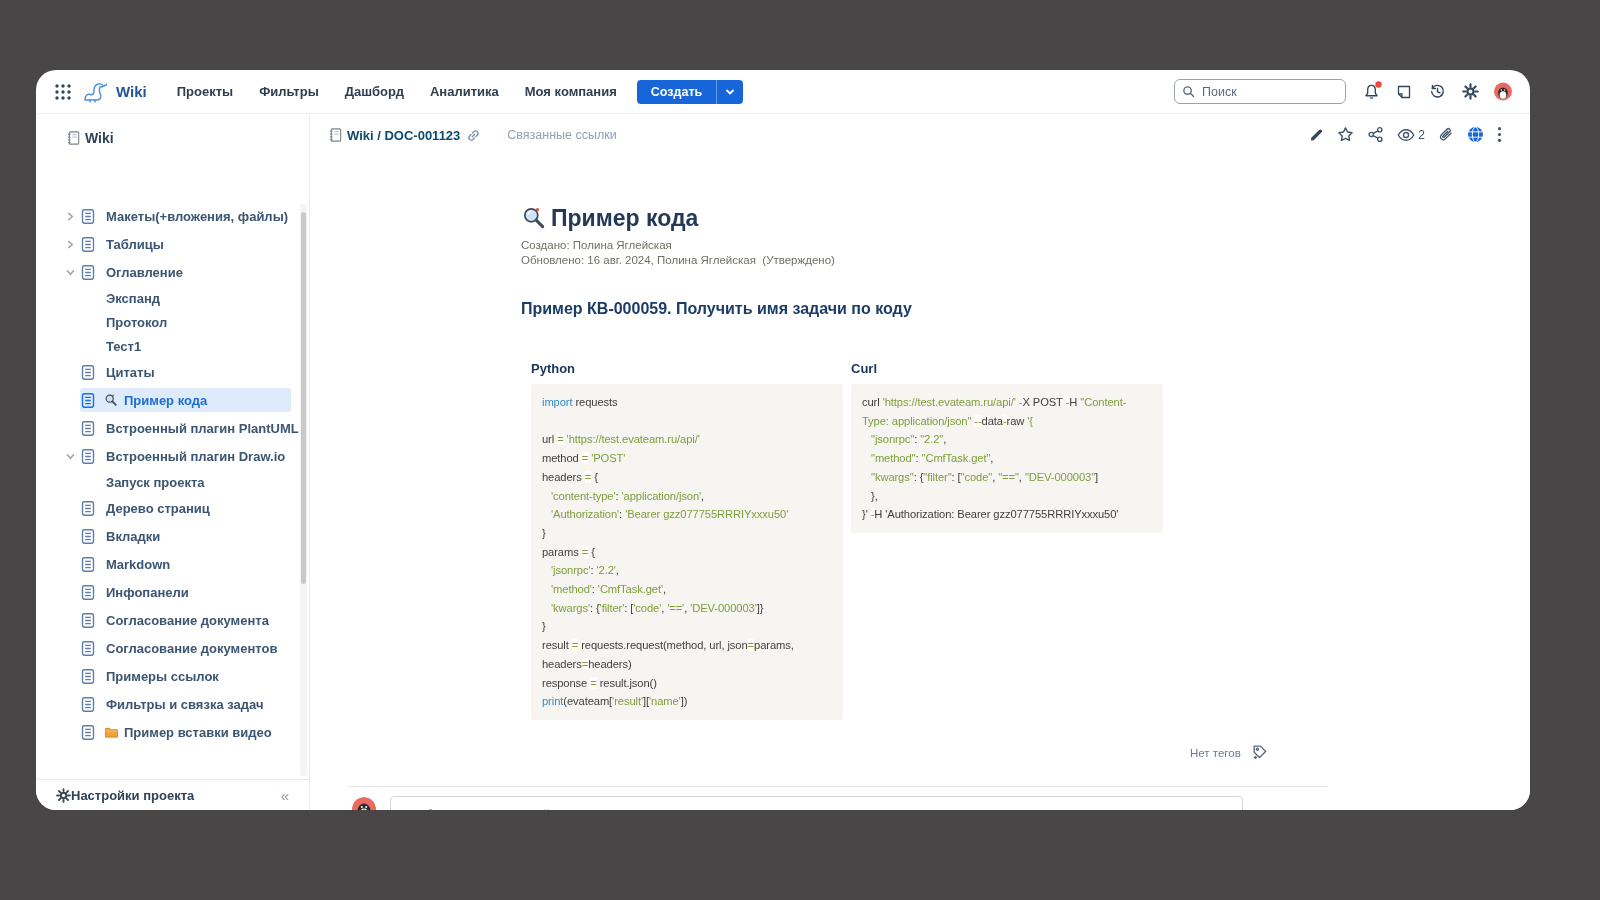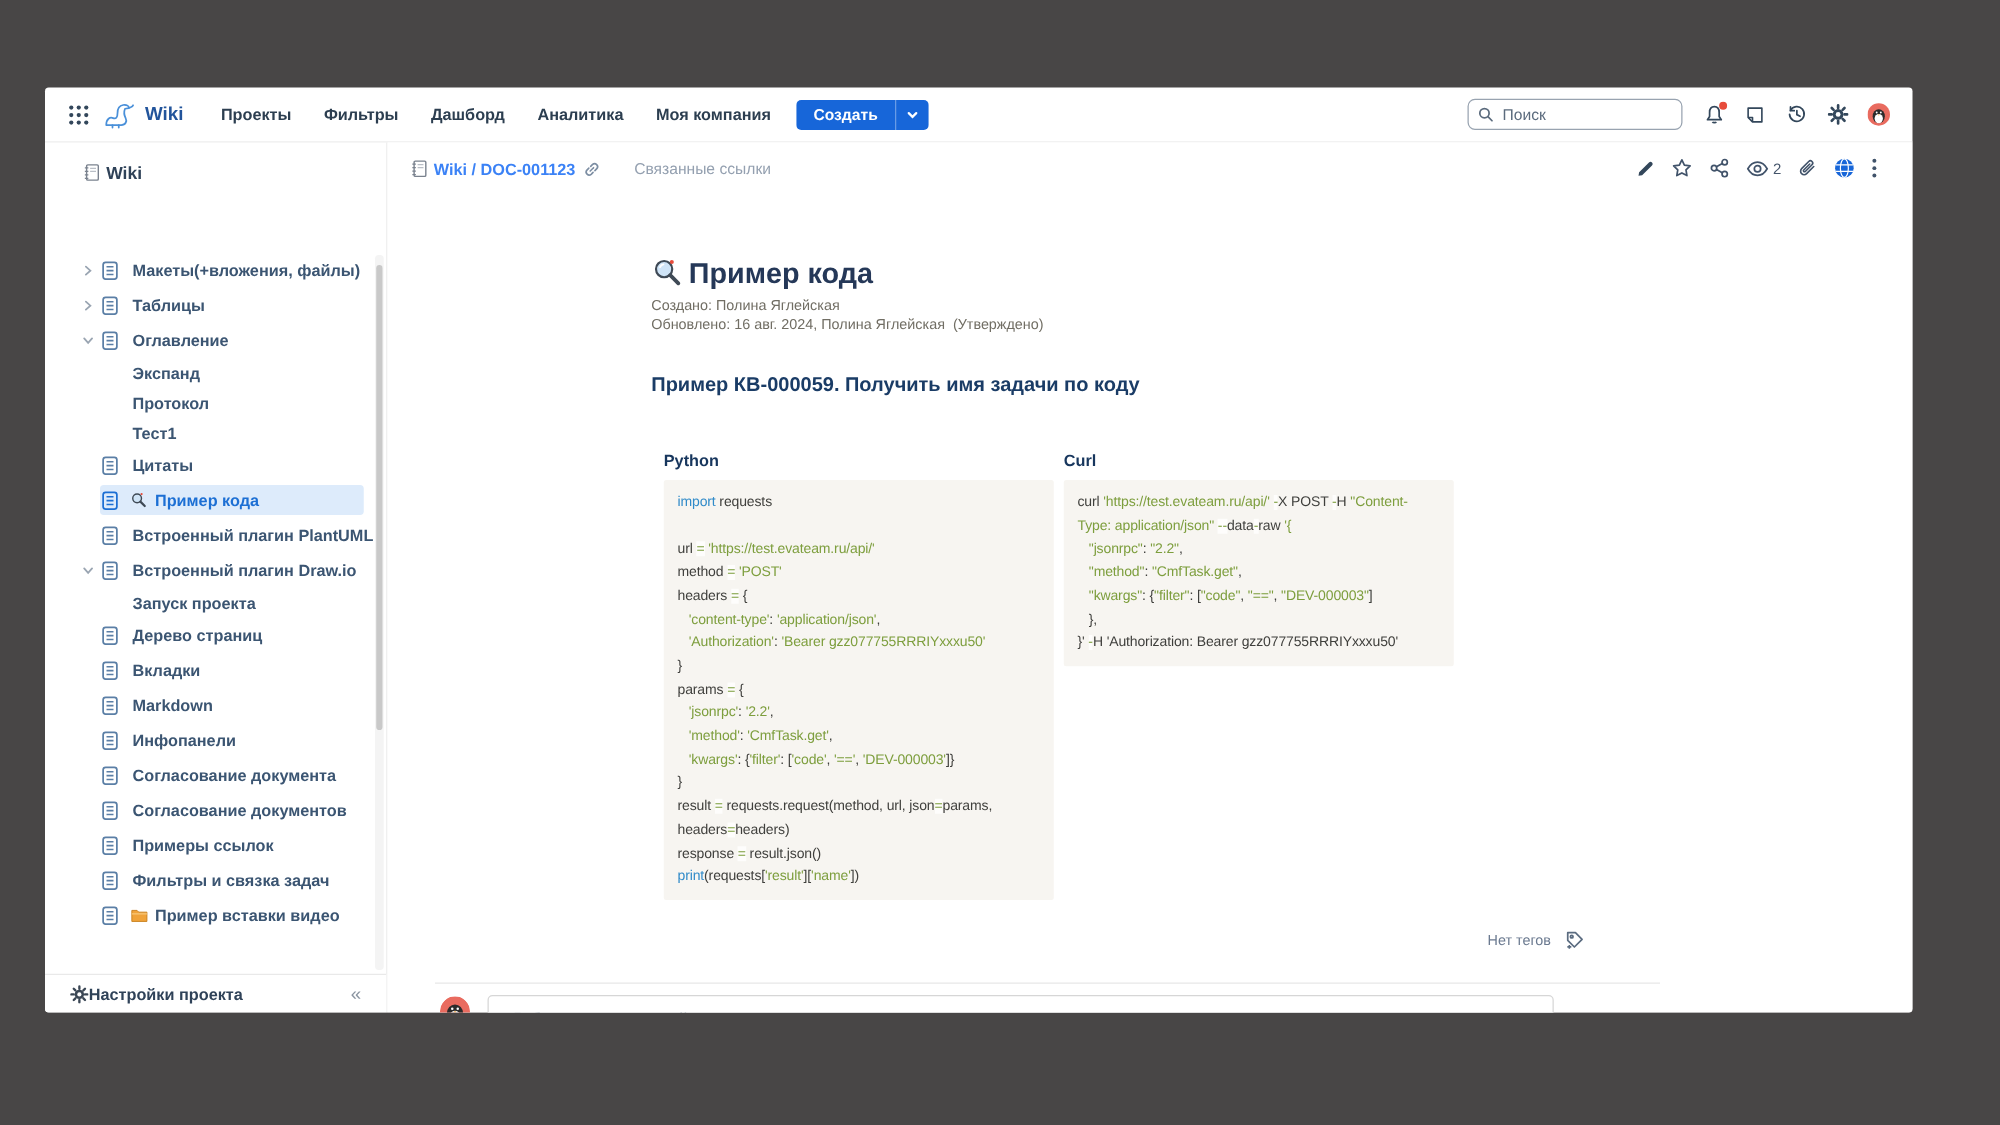--- a/index.html
+++ b/index.html
@@ -1,19 +1,19 @@
 <!DOCTYPE html>
 <html><head>
 <meta charset="utf-8">
 <style>
   html,body{margin:0;padding:0;}
   body{width:1600px;height:900px;background:#484646;position:relative;overflow:hidden;
        font-family:"Liberation Sans",sans-serif;-webkit-font-smoothing:antialiased;}
   .app{position:absolute;left:36px;top:70px;width:1494px;height:740px;background:#fff;
-       border-radius:3px;overflow:hidden;}
+       border-radius:20px;overflow:hidden;}
   
   .topnav{height:44px;display:flex;align-items:center;padding:0 14px 0 14px;border-bottom:1px solid #eeeeee;box-sizing:border-box;}
   .grid-icon{width:18px;height:18px;margin-left:4px;cursor:pointer;}
   .logo{margin-left:10px;display:flex;align-items:center;}
   .brand{margin-left:6px;font-size:15px;font-weight:700;color:#22549b;}
   .navlinks{display:flex;gap:26px;margin-left:30px;}
   .navlink{font-size:13px;font-weight:700;color:#2c3e50;cursor:pointer;white-space:nowrap;}
   .create-split{margin-left:20px;display:flex;height:24px;border-radius:4px;overflow:hidden;cursor:pointer;}
   .create-main{background:#1766d9;color:#fff;font-size:12.5px;font-weight:600;display:flex;align-items:center;padding:0 14px;}
   .create-arrow{background:#1766d9;border-left:1px solid rgba(255,255,255,.35);width:26px;display:flex;align-items:center;justify-content:center;}
@@ -39,21 +39,21 @@
   .hl{position:absolute;left:44px;right:8px;top:2px;bottom:2px;background:#ddebfb;border-radius:3px;z-index:0;}
   .sscroll{position:absolute;right:2px;top:90px;bottom:34px;width:7px;background:#f4f4f4;border-radius:3px;}
   .sthumb{position:absolute;left:1px;top:8px;width:5px;height:372px;background:#c9c9c9;border-radius:3px;cursor:pointer;}
   .sfooter{position:absolute;left:0;right:0;bottom:0;height:30px;border-top:1px solid #e9e9e9;
            display:flex;align-items:center;padding:0 20px;gap:0;background:#fff;}
   .sfooter .flabel{flex:1;font-size:13px;font-weight:600;color:#2f4258;cursor:pointer;}
   .collapse{font-size:15px;color:#8a94a0;cursor:pointer;}
   
   .main{flex:1;position:relative;background:#fff;}
   .crumbs{position:absolute;top:13px;left:18px;display:flex;align-items:center;}
-  .crumb-path{font-size:13px;font-weight:600;color:#3b82f6;margin:0 6px 0 4px;cursor:pointer;}
+  .crumb-path{font-size:13px;font-weight:600;color:#0c4a6e;margin:0 6px 0 4px;cursor:pointer;}
   .related{font-size:12.5px;color:#94a0b0;margin-left:26px;cursor:pointer;text-align:right;}
   .ptools{position:absolute;top:12px;right:28px;display:flex;align-items:center;gap:13px;}
   .ptool{display:flex;align-items:center;gap:3px;cursor:pointer;}
   .views-num{font-size:12px;color:#44546a;}
   .article{position:absolute;left:211px;top:90px;width:760px;}
   .ptitle{display:flex;align-items:center;gap:4px;font-size:23px;font-weight:700;color:#253858;line-height:28px;}
   .meta{margin-top:6px;font-size:11.5px;color:#716e64;line-height:15px;}
   .meta div{white-space:pre-wrap;}
   .pheading{margin-top:32px;font-size:16px;font-weight:700;color:#1a3c66;}
   .codes{position:absolute;left:221px;top:247px;display:flex;gap:8px;}
@@ -504,21 +504,21 @@
               <div class="cline"><span class="tok-t">   </span><span class="tok-s">'Authorization'</span><span class="tok-t">: </span><span class="tok-s">'Bearer gzz077755RRRIYxxxu50'</span></div>
               <div class="cline"><span class="tok-t">}</span></div>
               <div class="cline"><span class="tok-t">params </span><span class="tok-o">=</span><span class="tok-t"> {</span></div>
               <div class="cline"><span class="tok-t">   </span><span class="tok-s">'jsonrpc'</span><span class="tok-t">: </span><span class="tok-s">'2.2'</span><span class="tok-t">,</span></div>
               <div class="cline"><span class="tok-t">   </span><span class="tok-s">'method'</span><span class="tok-t">: </span><span class="tok-s">'CmfTask.get'</span><span class="tok-t">,</span></div>
               <div class="cline"><span class="tok-t">   </span><span class="tok-s">'kwargs'</span><span class="tok-t">: {</span><span class="tok-s">'filter'</span><span class="tok-t">: [</span><span class="tok-s">'code'</span><span class="tok-t">, </span><span class="tok-s">'=='</span><span class="tok-t">, </span><span class="tok-s">'DEV-000003'</span><span class="tok-t">]}</span></div>
               <div class="cline"><span class="tok-t">}</span></div>
               <div class="cline"><span class="tok-t">result </span><span class="tok-o">=</span><span class="tok-t"> requests.request(method, url, json</span><span class="tok-o">=</span><span class="tok-t">params,</span></div>
               <div class="cline"><span class="tok-t">headers</span><span class="tok-o">=</span><span class="tok-t">headers)</span></div>
               <div class="cline"><span class="tok-t">response </span><span class="tok-o">=</span><span class="tok-t"> result.json()</span></div>
-              <div class="cline"><span class="tok-k">print</span><span class="tok-t">(requests[</span><span class="tok-s">'result'</span><span class="tok-t">][</span><span class="tok-s">'name'</span><span class="tok-t">])</span></div>
+              <div class="cline"><span class="tok-k">print</span><span class="tok-t">(evateam[</span><span class="tok-s">'result'</span><span class="tok-t">][</span><span class="tok-s">'name'</span><span class="tok-t">])</span></div>
             </div>
         </div>
         <div class="codecol">
           <div class="codelabel">Curl</div>
           <div class="codebox">
               <div class="cline"><span class="tok-t">curl </span><span class="tok-s">'https://test.evateam.ru/api/'</span><span class="tok-t"> </span><span class="tok-o">-</span><span class="tok-t">X POST </span><span class="tok-o">-</span><span class="tok-t">H </span><span class="tok-s">"Content-</span></div>
               <div class="cline"><span class="tok-s">Type: application/json"</span><span class="tok-t"> </span><span class="tok-o">--</span><span class="tok-t">data</span><span class="tok-o">-</span><span class="tok-t">raw </span><span class="tok-s">'{</span></div>
               <div class="cline"><span class="tok-t">   </span><span class="tok-s">"jsonrpc"</span><span class="tok-t">: </span><span class="tok-s">"2.2"</span><span class="tok-t">,</span></div>
               <div class="cline"><span class="tok-t">   </span><span class="tok-s">"method"</span><span class="tok-t">: </span><span class="tok-s">"CmfTask.get"</span><span class="tok-t">,</span></div>
               <div class="cline"><span class="tok-t">   </span><span class="tok-s">"kwargs"</span><span class="tok-t">: {</span><span class="tok-s">"filter"</span><span class="tok-t">: [</span><span class="tok-s">"code"</span><span class="tok-t">, </span><span class="tok-s">"=="</span><span class="tok-t">, </span><span class="tok-s">"DEV-000003"</span><span class="tok-t">]</span></div>

